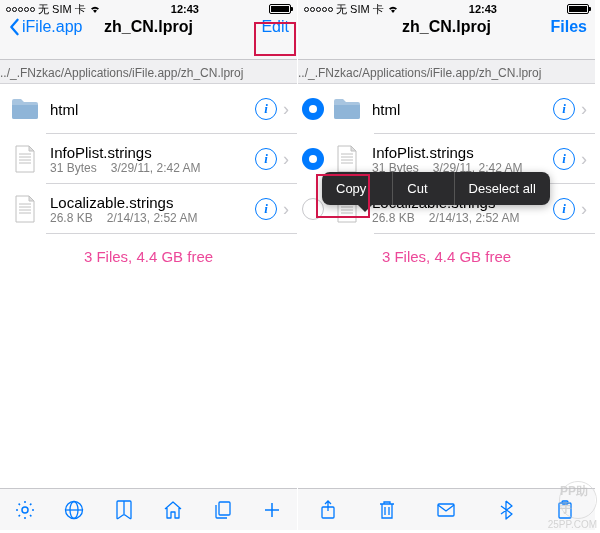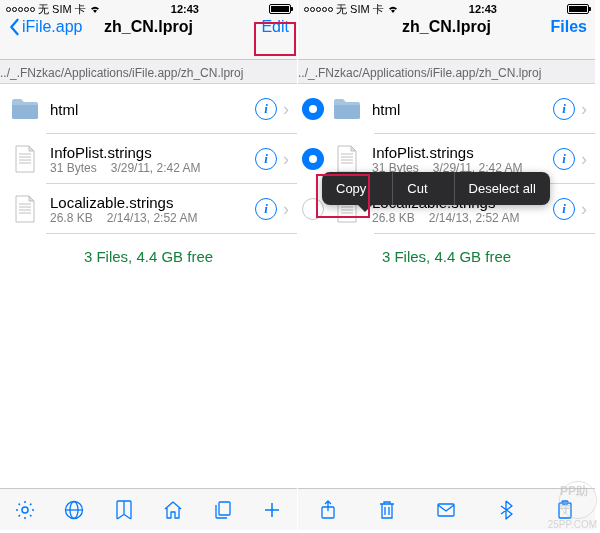--- a/index.html
+++ b/index.html
@@ -28,21 +28,21 @@
 .sel-circle { width:22px; height:22px; border-radius:50%; margin-right:8px; display:flex; align-items:center; justify-content:center; flex-shrink:0; }
 .sel-on { background:#007aff; }
 .sel-on::after { content:""; width:8px; height:8px; border-radius:50%; background:#fff; }
 .sel-off { border:1.5px solid #c7c7cb; }
 .fic { width:30px; height:30px; margin-right:10px; flex-shrink:0; display:flex; align-items:center; justify-content:center; }
 .body { flex:1; display:flex; flex-direction:column; justify-content:center; min-width:0; }
 .fname { font-size:15px; color:#000; white-space:nowrap; text-overflow:ellipsis; overflow:hidden; }
 .meta { display:flex; font-size:12px; color:#808080; gap:14px; }
 .info-btn { width:22px; height:22px; border:1.5px solid #007aff; border-radius:50%; color:#007aff; display:flex; align-items:center; justify-content:center; font-family:Georgia,serif; font-style:italic; font-size:13px; font-weight:600; margin-right:4px; flex-shrink:0; }
 .chev { color:#c7c7cc; font-size:18px; margin-left:2px; flex-shrink:0; }
-.summary { text-align:center; color:#15803d; font-size:15px; padding:14px 0; }
+.summary { text-align:center; color:#ec4899; font-size:15px; padding:14px 0; }
 .toolbar { height:42px; background:#f7f7f8; border-top:1px solid #c7c7cb; display:flex; align-items:center; justify-content:space-around; position:absolute; bottom:0; left:0; right:0; }
 .tb-ic { color:#007aff; width:24px; height:24px; display:flex; align-items:center; justify-content:center; }
 .popover { position:absolute; background:#2b2b2d; border-radius:8px; display:flex; z-index:10; box-shadow:0 2px 8px rgba(0,0,0,0.3);gap:12px; }
 .popover::after { content:""; position:absolute; bottom:-7px; left:36px; border:7px solid transparent; border-top-color:#2b2b2d; border-bottom:none; }
 .pop-item { color:#fff; font-size:13px; padding:9px 14px; white-space:nowrap; }
 .pop-item + .pop-item { border-left:1px solid #555; }
 .hl-box { position:absolute; border:2px solid #d1164a; pointer-events:none; z-index:20; }
 .wm { position:absolute; right:3px; bottom:3px; z-index:30; opacity:0.6; display:flex; flex-direction:column; align-items:flex-end; font-size:10px; color:#bbb; }
 .wm-c { width:38px; height:38px; border:1.5px solid #ccc; border-radius:50%; display:flex; align-items:center; justify-content:center; font-weight:bold; font-size:12px; }
 </style>

